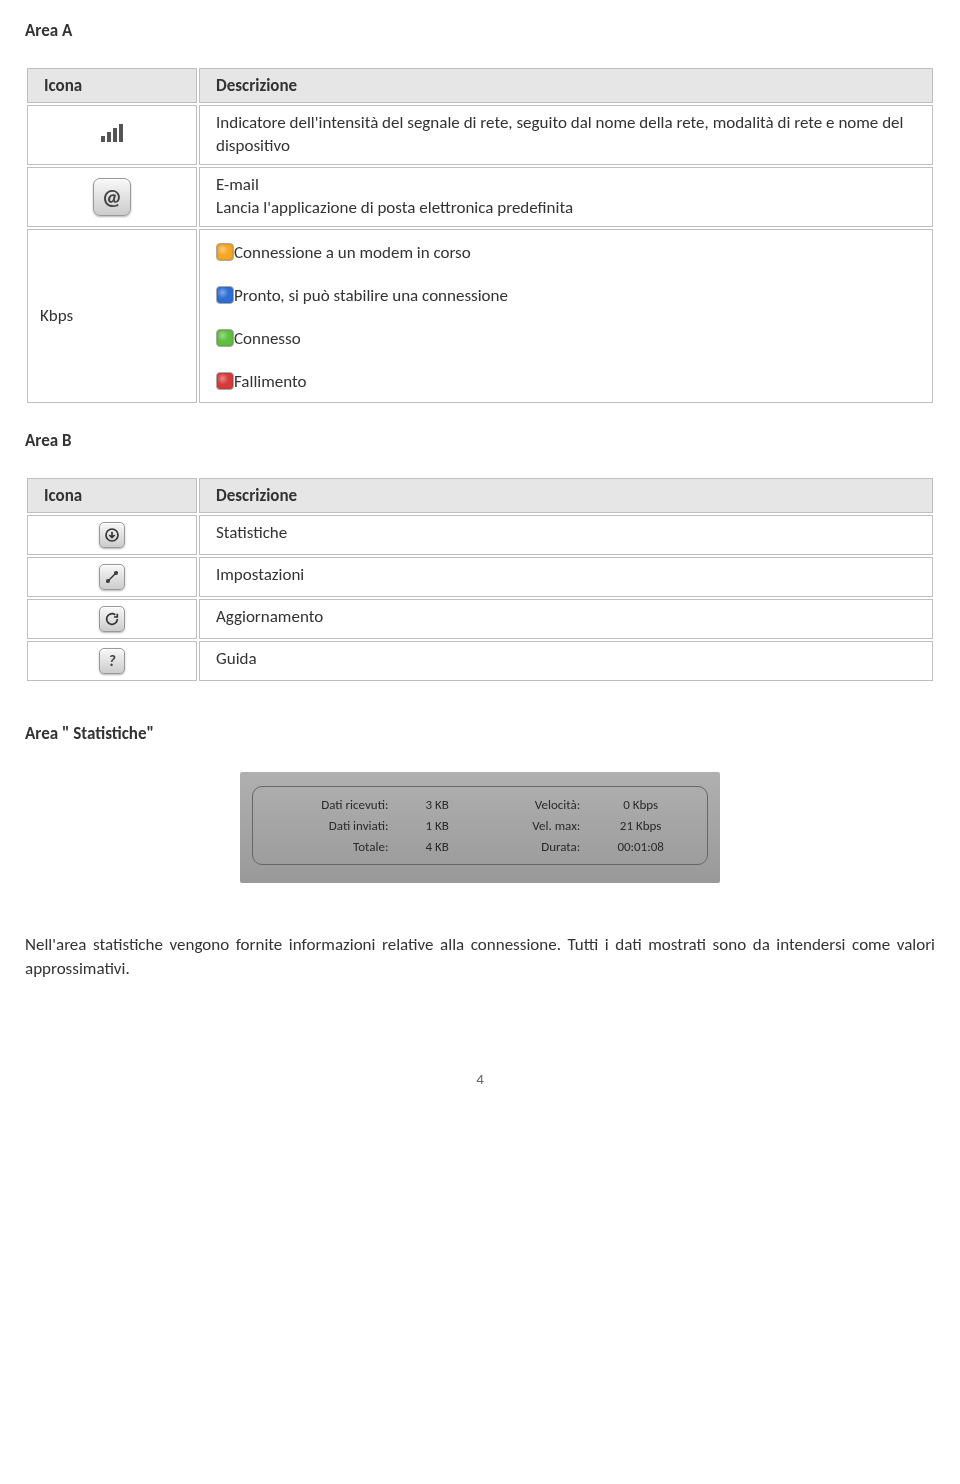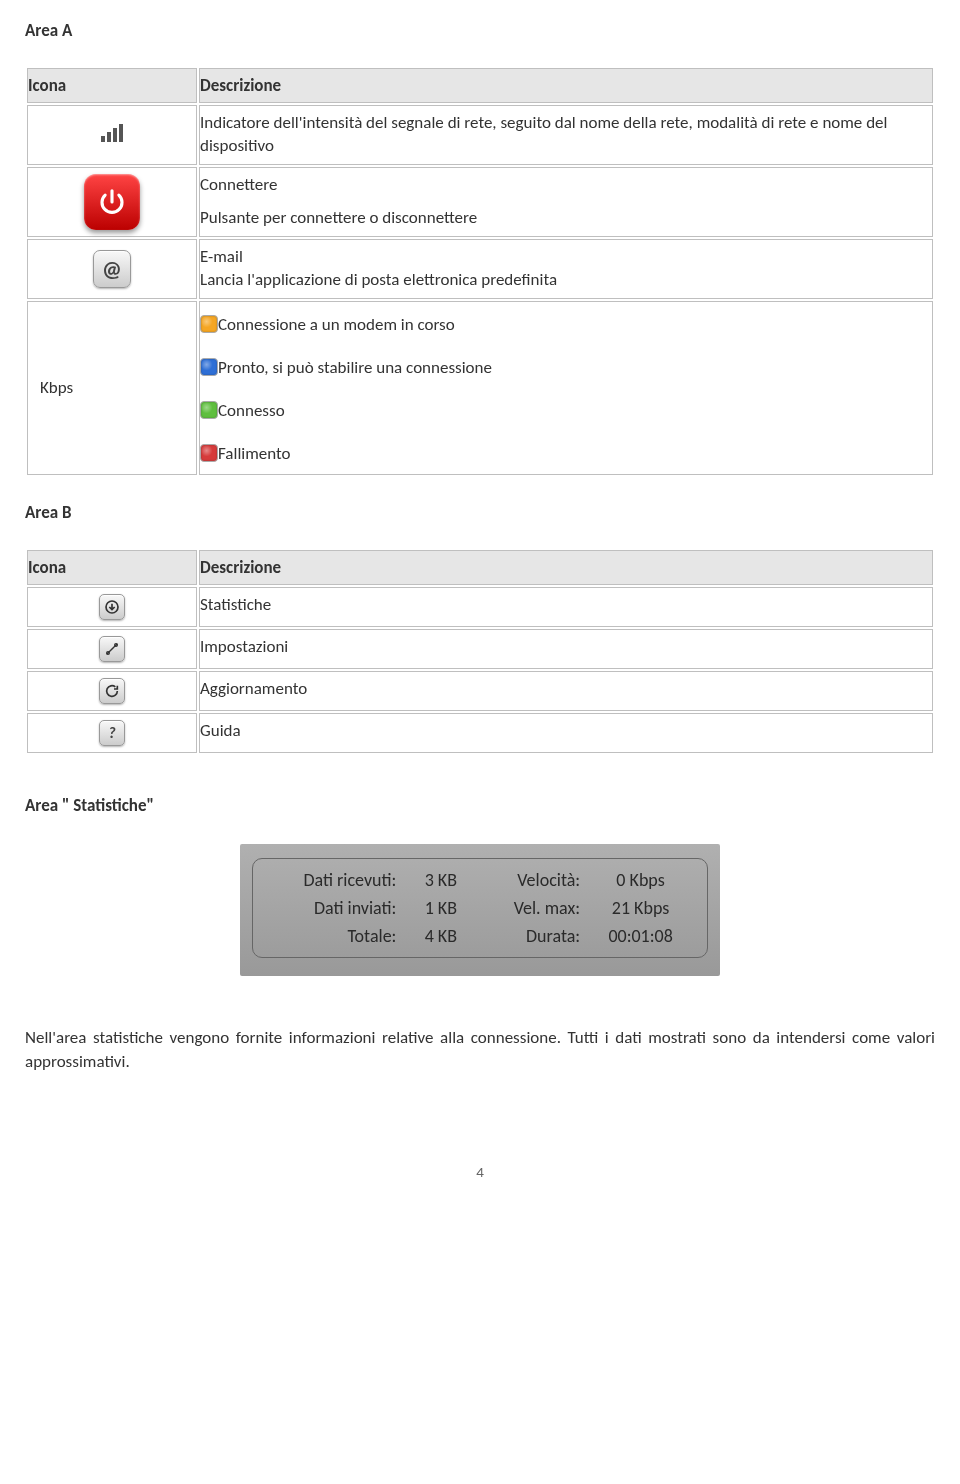--- a/index.html
+++ b/index.html
@@ -18,21 +18,21 @@
     font-size: 17px;
   }
   table {
     width: 100%;
     border-collapse: separate;
     border-spacing: 2px;
     margin-bottom: 25px;
   }
   th, td {
     border: 1px solid #bfbfbf;
-    padding: 6px 0;
+    padding: 6px 16px;
     vertical-align: top;
     text-align: left;
     margin-left: 40px;
   }
   th {
     background: #e6e6e6;
     font-weight: 600;
   }
   td.icon-cell {
     width: 170px;
@@ -107,21 +107,21 @@
     border-radius: 2px;
   }
   .stats-inner {
     border: 1px solid #666;
     border-radius: 10px;
     padding: 10px 18px;
     display: grid;
     grid-template-columns: auto auto auto auto;
     row-gap: 6px;
     column-gap: 8px;
-    font-size: 18px;
+    font-size: 13px;
     color: #2a2a2a;
   }
   .stats-inner .lbl { text-align: right; }
   .stats-inner .val { text-align: center; padding-left: 4px; }
   .body-text {
     text-align: justify;
     line-height: 1.4;
     margin-top: 10px;
   }
   .page-num {
@@ -148,34 +148,20 @@
       <td class="icon-cell">
         <span class="icon-signal">
           <span></span>
             <span></span>
             <span></span>
             <span></span>
         </span>
       </td>
       <td class="desc-cell">
         <p>Indicatore dell'intensità del segnale di rete, seguito dal nome della rete, modalità di rete e nome del dispositivo</p>
-      </td>
-    </tr>
-    <tr>
-      <td class="icon-cell">
-        <span class="icon-power">
-          <svg viewBox="0 0 24 24" fill="none" stroke="#fff" stroke-width="2.5" stroke-linecap="round">
-            <path d="M12 3v9"></path>
-              <path d="M6.5 6.5a8 8 0 1 0 11 0"></path>
-          </svg>
-        </span>
-      </td>
-      <td class="desc-cell">
-        <p class="lead">Connettere</p>
-        <p>Pulsante per connettere o disconnettere</p>
       </td>
     </tr>
     <tr>
       <td class="icon-cell">
         <span class="icon-btn" style="font-weight:bold;font-size:22px;">@</span>
       </td>
       <td class="desc-cell">
         <p><span class="lead">E-mail</span><br>
         <span>Lancia l'applicazione di posta elettronica predefinita</span></p>
       </td>

